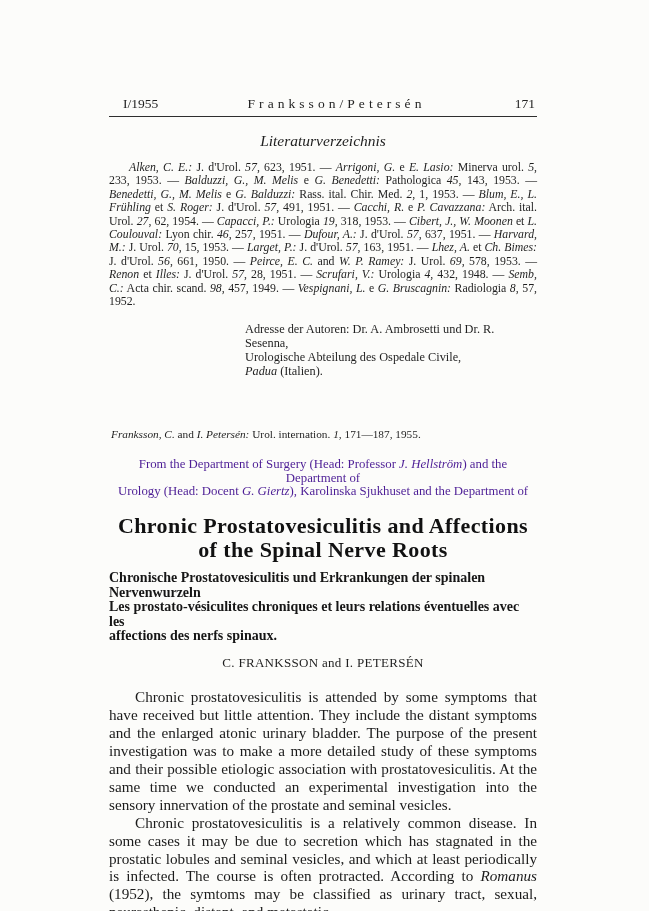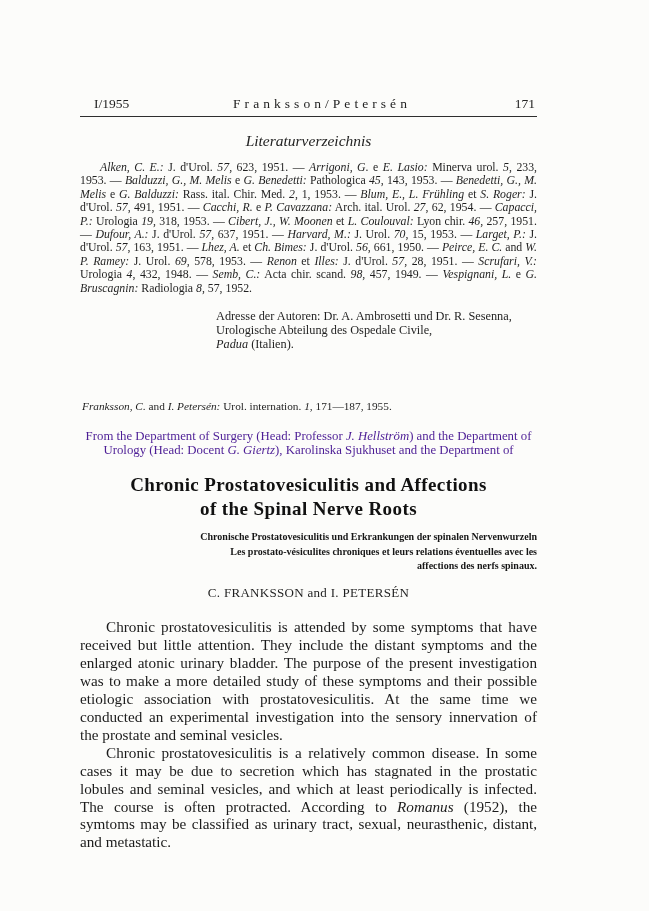--- a/index.html
+++ b/index.html
@@ -1,20 +1,20 @@
 <!DOCTYPE html>
 <html><head>
 <meta charset="utf-8">
 <title>Urol. internation. 1, 171</title>
 <style>
   html,body{margin:0;padding:0;background:#ffffff;}
   .page{
     width:649px;height:911px;box-sizing:border-box;
     background:#fcfcfa;
-    padding:96px 112px 0 80px;
+    padding:96px 112px 0 109px;
     font-family:"Liberation Serif","DejaVu Serif",serif;
     color:#222;position:relative;overflow:hidden;
   }
   .header{
     display:flex;justify-content:space-between;align-items:baseline;
     border-bottom:1.5px solid #2e2e2e;
     padding:0 2px 4px 14px;
     font-size:13.5px;
   }
   .header .spaced{letter-spacing:0.3em;}
@@ -33,26 +33,26 @@
   }
   .citation{
     margin:49px 0 0 2px;font-size:11.3px;color:#1f1f1f;
   }
   .affiliation{
     margin:18px 0 0;text-align:center;
     font-size:12.8px;line-height:13.9px;color:#4c1d95;
   }
   .title{
     margin:15px 0 0;text-align:center;
-    font-size:19px;line-height:23.5px;font-weight:bold;
+    font-size:22px;line-height:23.5px;font-weight:bold;
     letter-spacing:0.4px;color:#111;
   }
   .subtitle{
-    margin:10px 0 0;text-align:right;font-weight:bold;
-    font-size:10px;line-height:14.4px;color:#161616;
+    margin:10px 0 0;text-align:left;font-weight:bold;
+    font-size:14px;line-height:14.4px;color:#161616;
   }
   .authors{
     margin:12px 0 0;text-align:center;
     font-size:13px;letter-spacing:0.3px;margin-bottom:0;color:#1f1f1f;
   }
   .body-para{
     font-size:15.2px;line-height:17.9px;text-align:justify;
     text-indent:26px;margin:0;color:#1b1b1b;
   }
   .body-para.first{margin-top:17px;}

